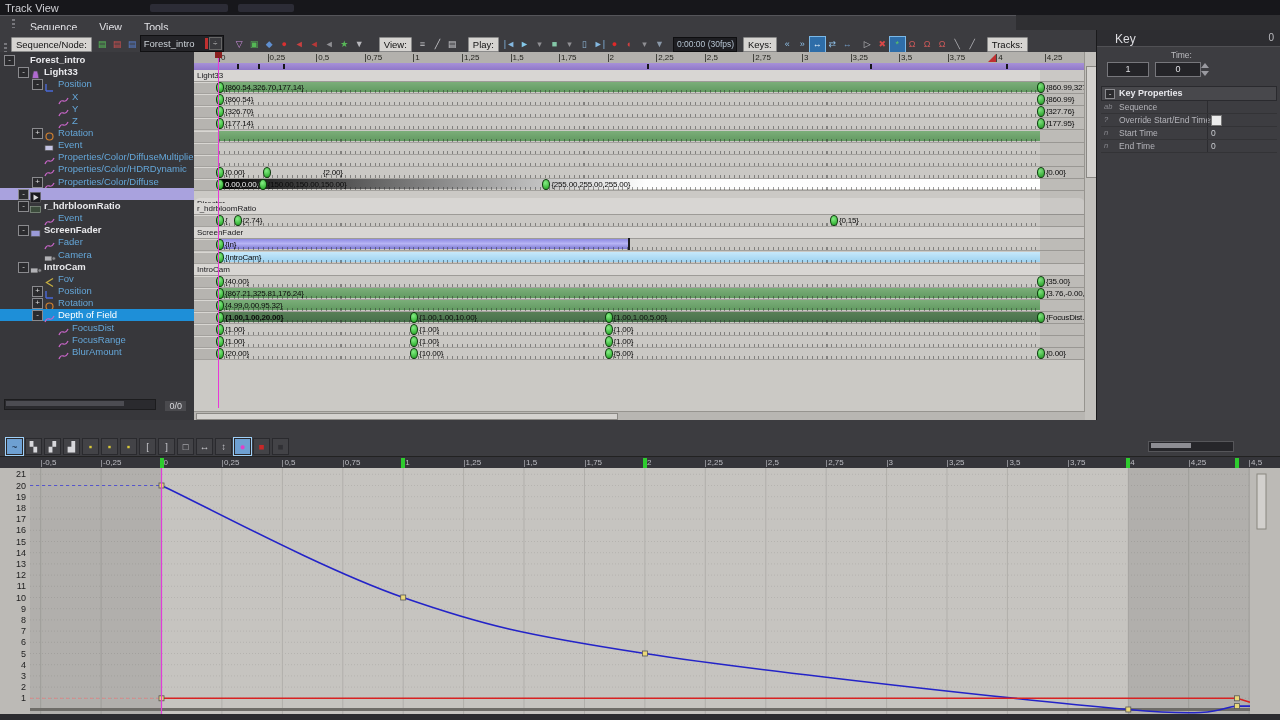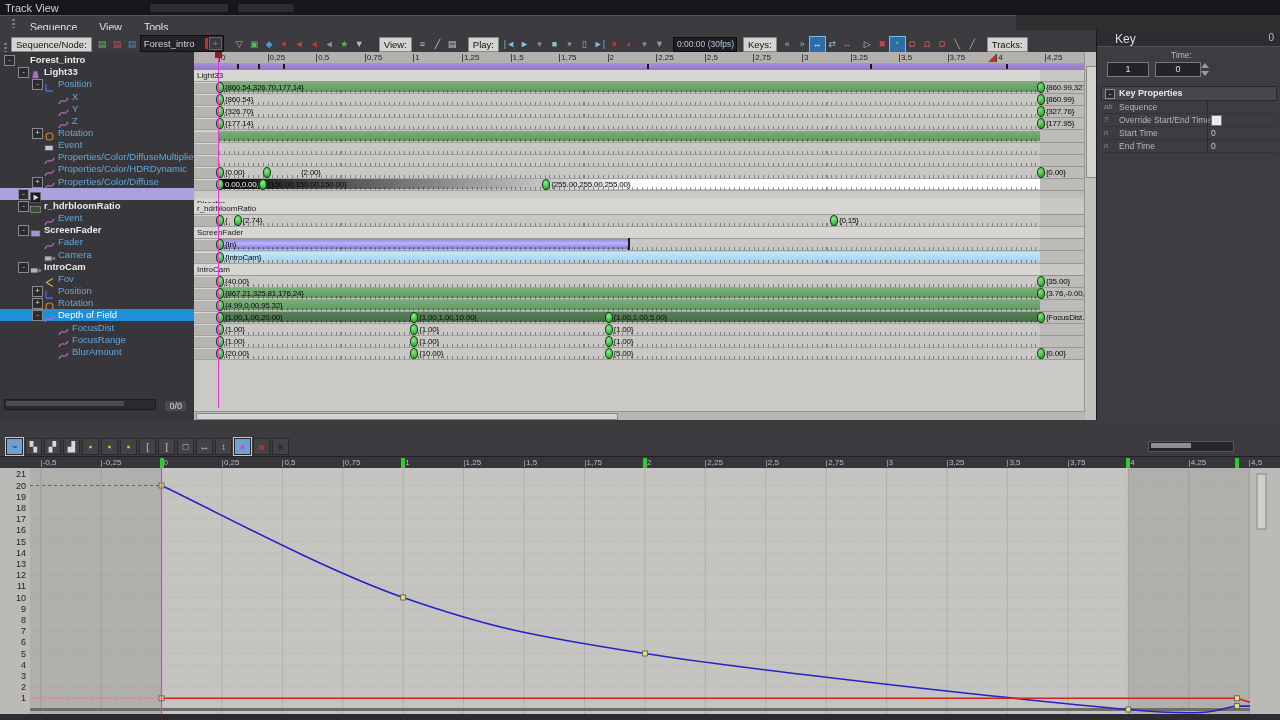--- a/index.html
+++ b/index.html
@@ -470,21 +470,21 @@
         <div class="tl-track" style="top: 102.7px;">
           <div class="stub"></div>
           <div class="row-ticks"></div>
         </div>
         <div class="tl-track" style="top: 114.8px;">
           <div class="stub"></div>
           <div class="row-ticks"></div>
           <span class="keydot" style="left: 22px;"></span>
           <span class="keylabel" style="left: 31px;">{0.00}</span>
           <span class="keydot" style="left: 68.6px;"></span>
-          <span class="keylabel" style="left: 71px; padding-left: 36px;">{2.00}</span>
+          <span class="keylabel" style="left: 93px; padding-left: 36px;">{2.00}</span>
           <span class="keydot" style="left: 842.9px;"></span>
           <span class="keylabel" style="left: 851.9px;">{0.00}</span>
         </div>
         <div class="tl-track" style="top: 126.9px;">
           <div class="stub"></div>
           <div class="bar bar-gradient" style="left: 25px; width: 820.9px;"></div>
           <div class="row-ticks"></div>
           <span class="keydot" style="left: 22px;"></span>
           <span class="keylabel inv" style="left: 31px;">0.00,0.00,0</span>
           <span class="keydot" style="left: 64.7px;"></span>
@@ -550,21 +550,21 @@
           <div class="bar bar-green" style="left: 25px; width: 820.9px;"></div>
           <div class="row-ticks"></div>
           <span class="keydot" style="left: 22px;"></span>
           <span class="keylabel" style="left: 31px;">{4.99,0.00,95.32}</span>
         </div>
         <div class="tl-track" style="top: 260px;">
           <div class="stub"></div>
           <div class="bar bar-green-dark" style="left: 25px; width: 820.9px;"></div>
           <div class="row-ticks"></div>
           <span class="keydot" style="left: 22px;"></span>
-          <span class="keylabel" style="left: 31px;">{1.00,1.00,20.00}</span>
+          <span class="keylabel" style="left: 31px; font-weight: bold;">{1.00,1.00,20.00}</span>
           <span class="keydot" style="left: 216.3px;"></span>
           <span class="keylabel" style="left: 225.3px;">{1.00,1.00,10.00}</span>
           <span class="keydot" style="left: 410.6px;"></span>
           <span class="keylabel" style="left: 419.6px;">{1.00,1.00,5.00}</span>
           <span class="keydot" style="left: 842.9px;"></span>
           <span class="keylabel" style="left: 851.9px;">{FocusDist.Foc</span>
         </div>
         <div class="tl-track" style="top: 272.1px;">
           <div class="stub"></div>
           <div class="row-ticks"></div>

